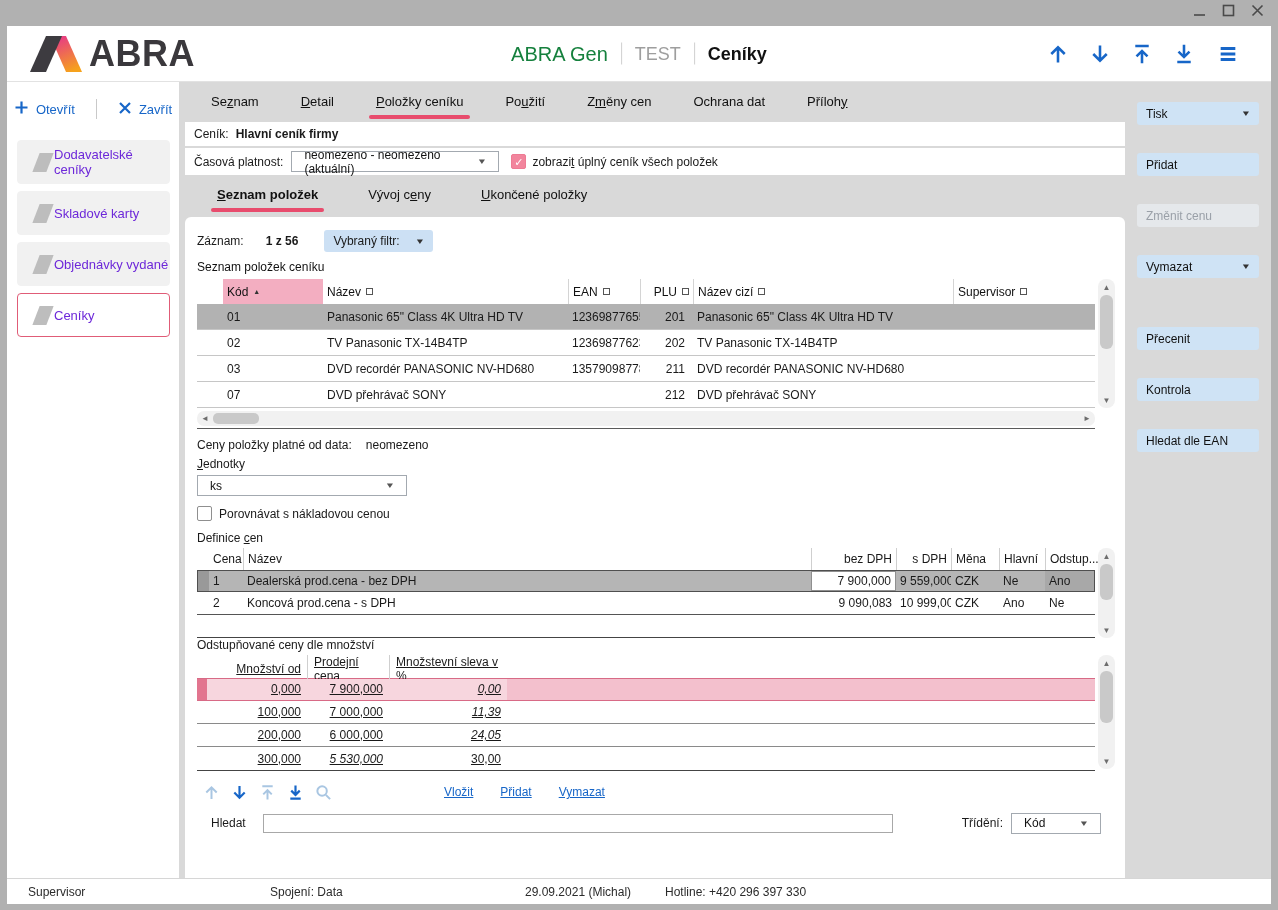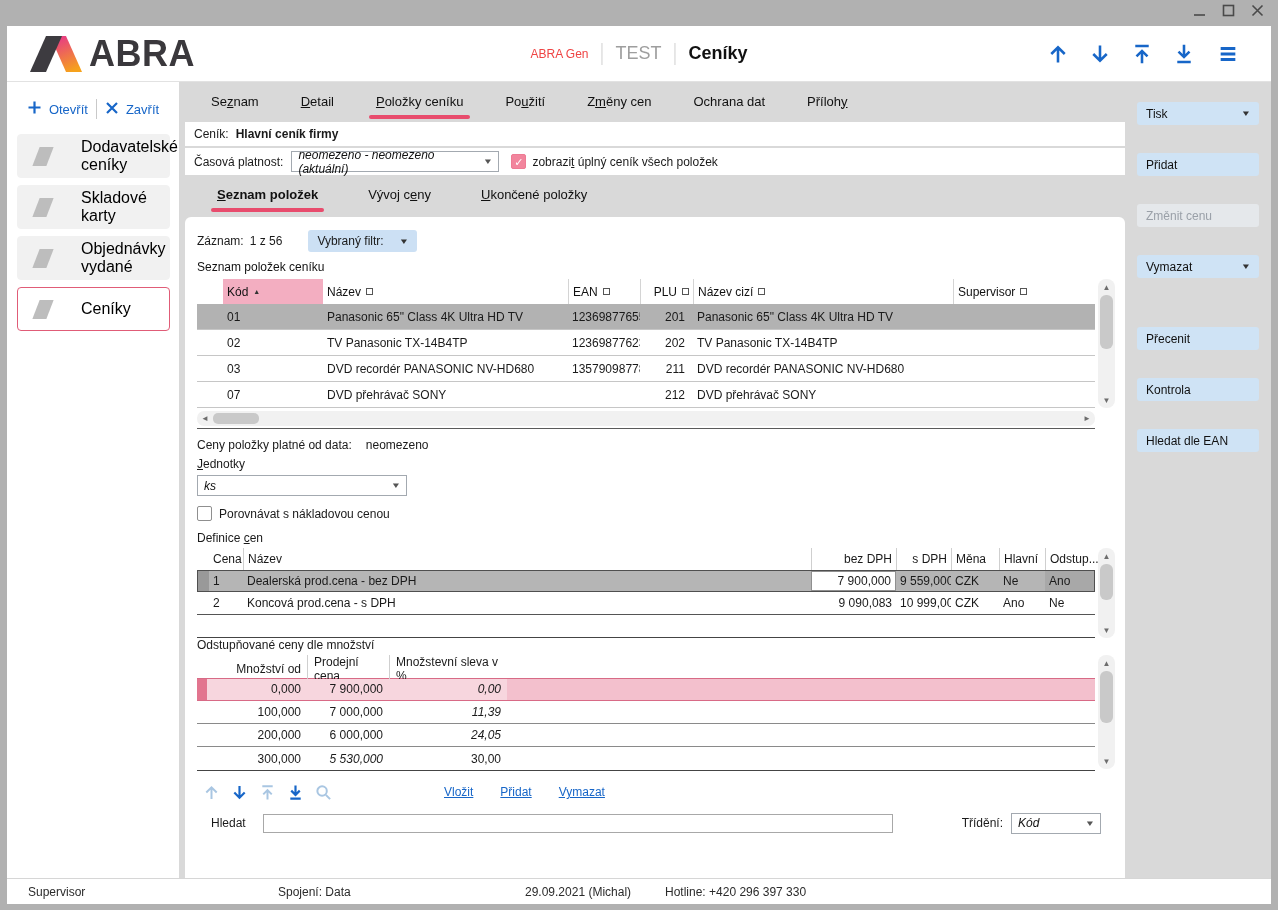--- a/index.html
+++ b/index.html
@@ -14,67 +14,67 @@
   .window { position:absolute; left:7px; right:7px; top:26px; bottom:6px; background:#fff; display:flex; flex-direction:column; }
 
   
   .app-header { height:56px; background:#fff; border-bottom:1px solid #e2e2e2; display:flex; align-items:center; position:relative; flex:0 0 auto; }
   .logo { display:flex; align-items:center; margin-left:26px; gap:10px; }
   .logo-mark { position:relative; width:46px; height:36px; }
   .logo-leg-dark { position:absolute; left:13px; top:0; width:16px; height:36px; background:#3d3b40; transform:skewX(-24deg); transform-origin:top left; z-index:2; }
   .logo-leg-grad { position:absolute; left:17px; top:0; width:16px; height:36px; background:linear-gradient(160deg,#e8417e 15%,#f6a21c 90%); transform:skewX(24deg); transform-origin:top left; z-index:1; }
   .logo-text { font-size:36px; font-weight:bold; color:#3a383c; letter-spacing:.5px; }
   .header-title { position:absolute; left:50%; top:50%; transform:translate(-50%,-50%); display:flex; align-items:center; gap:13px; white-space:nowrap; }
-  .ht-app { font-size:12px; color:#ef4444; }
+  .ht-app { font-size:20px; color:#15803d; }
   .ht-sep { width:1px; height:22px; background:#cfcfcf; }
   .ht-env { font-size:18px; color:#9e9e9e; }
   .ht-module { font-size:18px; color:#111; font-weight:bold; }
   .header-nav { position:absolute; right:30px; top:50%; transform:translateY(-50%); display:flex; align-items:center; gap:20px; color:#1766c8; }
   .header-nav .icon-btn { display:flex; }
 
   
   .main { flex:1; display:flex; min-height:0; background:#d9d9d9; }
   .sidebar { width:172px; background:#fff; flex:0 0 auto; padding-top:12px; }
-  .open-close { display:flex; align-items:center; justify-content:center; gap:8px; height:30px; margin-bottom:10px; color:#1766c8; font-size:13px; }
+  .open-close { display:flex; align-items:center; justify-content:center; gap:21px; height:30px; margin-bottom:16px; color:#1766c8; font-size:13px; }
   .oc-btn { display:flex; align-items:center; gap:7px; cursor:default; }
   .oc-divider { width:1px; height:20px; background:#c9c9c9; }
   .side-item { margin:0 9px 7px 10px; height:44px; background:#f1f1f1; border:1px solid #f1f1f1; border-radius:4px; display:flex; align-items:center; }
   .side-item.selected { background:#fff; border:1px solid #e05c77; }
   .para-icon { width:14px; height:19px; background:#bdbdbd; transform:skewX(-21deg); margin-left:18px; flex:0 0 auto; }
-  .side-item-label { margin-left:31px; font-size:16px; color:#000000; }
+  .side-item-label { margin-left:4px; font-size:13px; color:#6d28d9; }
 
   .center { flex:1; min-width:0; display:flex; flex-direction:column; padding:0 6px; }
 
   
   .tabbar { height:40px; display:flex; align-items:center; gap:42px; padding-left:26px; flex:0 0 auto; }
   .tab { position:relative; font-size:13px; color:#111; padding:10px 0 12px; white-space:nowrap; }
   .tab.active::after { content:''; position:absolute; left:-7px; right:-7px; bottom:2px; height:4px; border-radius:2px; background:#e84c6d; }
   .u { text-decoration:underline; }
 
   .cenik-bar { background:#fff; height:24px; display:flex; align-items:center; gap:7px; padding-left:9px; margin-bottom:2px; flex:0 0 auto; }
   .cenik-value { font-weight:bold; }
   .validity-bar { background:#fff; height:27px; display:flex; align-items:center; padding-left:9px; flex:0 0 auto; }
-  .select { background:#fff; border:1px solid #a3a9b0; height:21px; display:flex; align-items:center; justify-content:space-between; padding:0 6px; font-size:12px; color:#111;font-style:italic; }
+  .select { background:#fff; border:1px solid #a3a9b0; height:21px; display:flex; align-items:center; justify-content:space-between; padding:0 12px; font-size:12px; color:#111; }
   .select .caret { font-size:8px; color:#555; transform:scaleX(1.3); }
   .sel-validity { width:208px; margin-left:8px; }
   .checkbox { width:15px; height:15px; border-radius:2px; flex:0 0 auto; }
   .checkbox.checked { background:#f2859d; border:1px solid #ee7b94; color:#fff; font-size:11px; line-height:14px; text-align:center; }
   .checkbox.unchecked { background:#fff; border:1px solid #8f8f8f; }
   .validity-check { margin-left:12px; }
   .validity-check-label { margin-left:6px; }
 
   .subtabbar { height:42px; display:flex; align-items:center; gap:50px; padding-left:32px; flex:0 0 auto; }
   .subtab { position:relative; font-size:13px; color:#111; padding:10px 0 13px; white-space:nowrap; }
   .subtab.active { font-weight:bold; }
   .subtab.active::after { content:''; position:absolute; left:-6px; right:-6px; bottom:3px; height:4px; border-radius:2px; background:#e84c6d; }
 
   
   .panel { flex:1; background:#fff; border-radius:6px 6px 0 0; padding:9px 10px 0 12px; display:flex; flex-direction:column; min-height:0; }
   .record-bar { height:30px; display:flex; align-items:center; flex:0 0 auto; }
-  .record-value { font-weight:normal; margin-left:6px; }
+  .record-value { font-weight:bold; margin-left:22px; }
   .filter-btn { margin-left:26px; background:#cce0f4; border-radius:3px; height:22px; display:flex; align-items:center; gap:16px; padding:0 9px; }
   .filter-btn .caret { font-size:8px; color:#333; transform:scaleX(1.3); }
   .section-title { margin:4px 0 5px 0; color:#111; flex:0 0 auto; }
 
   
   .items-block { display:flex; flex:0 0 auto; }
   .items-left { flex:1; min-width:0; }
   .tbl-row { display:grid; grid-template-columns:26px 100px 245px 72px 53px 260px 1fr; align-items:center; height:26px; border-bottom:1px solid #c6c6c6; }
   .items-header { height:25px; border-bottom:none; }
   .hcell { font-size:12px; color:#111; display:flex; align-items:center; gap:5px; height:100%; padding:0 4px; }
@@ -111,21 +111,21 @@
   .def-row.sel { background:#b5b5b5; outline:1px solid #4f4f4f; outline-offset:-1px; }
   .def-row.sel .marker { background:#999; height:100%; }
   .def-cell.editcell { background:#fff; border:1px solid #8f8f8f; height:20px; line-height:18px; }
   .def-row.sel .odstup { background:#a8a8a8; height:100%; line-height:22px; }
   .def-filler { height:22px; border-top:1px solid #555; }
 
   
   .qty-title { margin-bottom:3px; flex:0 0 auto; }
   .qty-block { display:flex; flex:0 0 auto; }
   .qty-left { flex:1; min-width:0; border-bottom:1px solid #444; }
-  .qty-row { display:grid; grid-template-columns:10px 100px 82px 118px 1fr; align-items:center; height:23px; }
+  .qty-row { display:grid; grid-template-columns:10px 100px 82px 118px 1fr; align-items:center; height:23px;text-decoration:underline; }
   .qty-header .qhc { height:100%; display:flex; align-items:center; justify-content:flex-end; border-left:1px solid #cfcfcf; padding:0 6px; }
   .qty-header .qhc.first { border-left:none; }
   .qty-cell { text-align:right; padding:0 6px; white-space:nowrap; }
   .qty-cell.it { font-style:italic; }
   .qty-row.rowline { border-bottom:1px solid #8a8a8a; }
   .qty-row.sel { background:#f3c0cd; border-top:1px solid #d86a86; border-bottom:1px solid #d86a86; }
   .qty-row.sel .marker { background:#e2758f; height:100%; }
   .qty-row.sel .qty-cell.vals { background:#f7d6de; height:100%; line-height:21px; }
 
   
@@ -144,21 +144,21 @@
   
   .action-panel { width:140px; flex:0 0 auto; padding:20px 10px 0 6px; }
   .act-btn { width:122px; height:23px; background:#cfe3f5; border-radius:3px; margin-bottom:28px; display:flex; align-items:center; justify-content:space-between; padding:0 9px; color:#111; }
   .act-btn .caret { font-size:8px; color:#333; transform:scaleX(1.3); }
   .act-btn.disabled { background:#e5e8eb; color:#9aa0a8; }
   .act-gap { height:21px; }
 
   
   .statusbar { height:26px; background:#fff; border-top:1px solid #d6d6d6; position:relative; flex:0 0 auto; font-size:12px; color:#2b2b2b; }
   .sb { position:absolute; top:6px; white-space:nowrap; }
-  .sb-user { left:21px; } .sb-conn { left:271px;text-align:center; } .sb-date { left:518px; } .sb-hot { left:658px; }
+  .sb-user { left:21px; } .sb-conn { left:263px;text-align:center; } .sb-date { left:518px; } .sb-hot { left:658px; }
 </style>
 </head>
 <body>
 
 <div class="titlebar">
   <div class="win-controls">
     <span class="icon-btn">
         <svg width="13" height="13" viewBox="0 0 13 13">
           <path d="M1 11h11" stroke="#4a4a4a" stroke-width="1.6" fill="none"></path>
         </svg>

